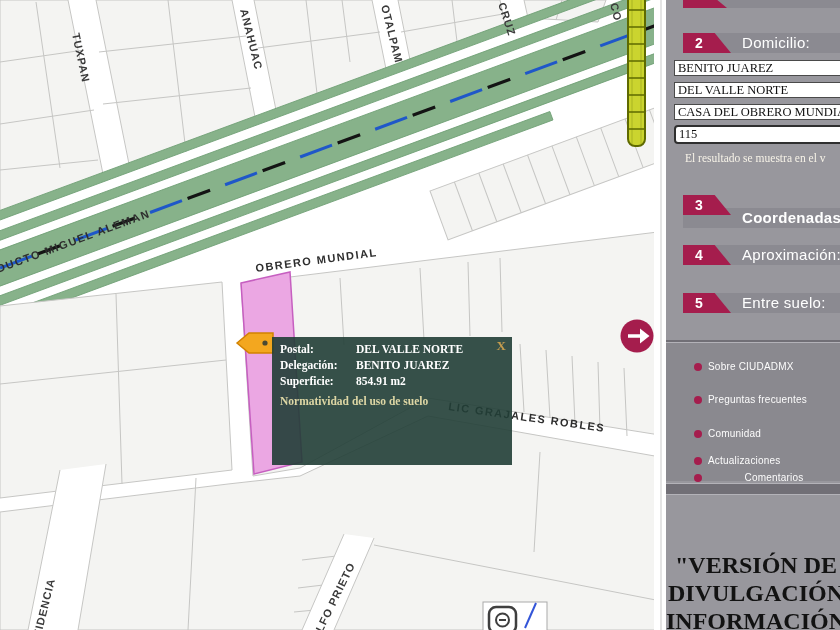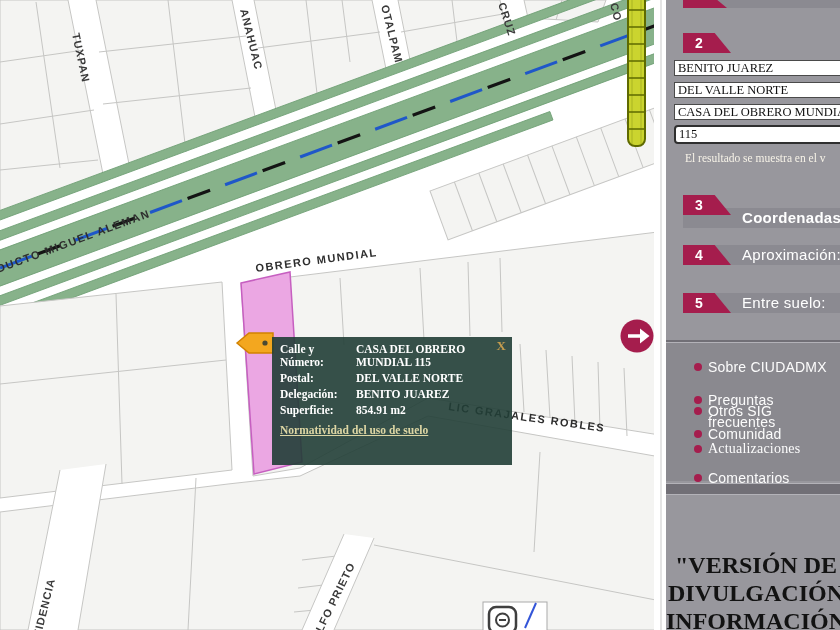--- a/index.html
+++ b/index.html
@@ -19,40 +19,40 @@
   .pw{fill:#fff;stroke:none;}
   .pl{fill:none;stroke:var(--parcel_stroke);stroke-width:1;}
   .gband{fill:var(--viaduct_green);stroke:var(--viaduct_edge);stroke-width:0.8;}
   .mlabel{font:bold 11px "Liberation Sans",sans-serif;fill:var(--map_label);letter-spacing:1.5px;}
   .mlabel2{font:bold 11px "Liberation Sans",sans-serif;fill:#3a3a3a;letter-spacing:1px;}
   
   #popup{position:absolute;left:272px;top:337px;width:240px;height:128px;box-sizing:border-box;
          background:rgba(33,62,54,0.90);color:#fff;padding:6px 8px 4px 8px;
          font:bold 11.5px "Liberation Serif",serif;}
   .prow{display:grid;grid-template-columns:72px 1fr;column-gap:4px;margin-bottom:3px;line-height:13px;}
-  #popup a.norm{color:var(--link_gold);text-decoration:underline;display:inline-block;margin-top:4px;cursor:pointer;}
+  #popup a.norm{color:var(--link_gold);display:inline-block;margin-top:4px;cursor:pointer;}
   #popup .close{position:absolute;top:1px;right:6px;color:var(--close_gold);
                 font:bold 13px "Liberation Serif",serif;cursor:pointer;}
   
   #sidebar{position:absolute;left:666px;top:0;width:174px;height:630px;background:var(--sidebar_bg);}
   .sbar{position:absolute;left:17px;right:0;height:20px;background:var(--bar_gray);
         color:#fff;font-size:15px;line-height:20px;padding-left:59px;box-sizing:border-box;
         letter-spacing:0.3px;cursor:pointer;}
   .flag{position:absolute;left:17px;width:48px;height:20px;background:var(--crimson);
         clip-path:polygon(0 0,66% 0,100% 100%,0 100%);color:#fff;font-weight:bold;font-size:14px;
         line-height:20px;text-align:center;padding-right:16px;box-sizing:border-box;z-index:2;}
   .sinput{position:absolute;left:8px;width:176px;height:16px;background:#fff;border:1px solid #4a4a4a;
           font:12.5px "Liberation Serif",serif;color:#111;padding:0 3px;box-sizing:border-box;}
   .sinput.focused{border:2px solid #2f2f2f;border-radius:4px;height:19px;}
   #note{position:absolute;left:19px;top:152px;color:#f7f3e8;font:11.5px "Liberation Serif",serif;
         white-space:nowrap;}
   .hr-dark{position:absolute;left:0;right:0;height:2px;background:var(--divider_dark);}
   .hr-light{position:absolute;left:0;right:0;height:1px;background:var(--divider_light);}
   #linklist{position:absolute;left:0;right:0;top:343px;height:138px;background:var(--links_bg);}
-  .slink{position:absolute;left:0;right:0;height:22px;color:#fcfcfc;font-size:14px;line-height:22px;
+  .slink{position:absolute;left:0;right:0;height:22px;color:#fcfcfc;font-size:10px;line-height:22px;
          padding-left:42px;cursor:pointer;letter-spacing:0.2px;}
   .slink .dot{position:absolute;left:28px;top:7px;width:8px;height:8px;border-radius:50%;
               background:var(--crimson);}
   #divider2{position:absolute;left:0;right:0;top:483px;height:10px;background:var(--divider_dark);
             border-top:1px solid var(--divider_light);border-bottom:1px solid var(--divider_light);}
   #footer{position:absolute;left:-8px;top:551px;width:196px;text-align:center;color:#121212;
           font:bold 24px "Liberation Serif",serif;line-height:28px;}
 </style>
 </head>
 <body>
@@ -141,43 +141,40 @@
       <path d="M499,620 H506" stroke="#3f3f3f" stroke-width="2"></path>
     </g>
     <path d="M525,628 L536,603" stroke="#3355d8" stroke-width="2"></path>
   </g>
 </svg>
 </div>
 
 <div id="popup">
   <span class="close">X</span>
   <div class="prow">
-    <span>Calle y Número:</span>
-    <span>CASA DEL OBRERO MUNDIAL 115</span>
-  </div>
-  <div class="prow">
     <span>Postal:</span>
     <span>DEL VALLE NORTE</span>
   </div>
   <div class="prow">
     <span>Delegación:</span>
     <span>BENITO JUAREZ</span>
   </div>
   <div class="prow">
     <span>Superficie:</span>
     <span>854.91 m2</span>
   </div>
   <a class="norm">Normatividad del uso de suelo</a>
 </div>
 
 <div id="sidebar">
 
   <div class="sbar" style="top:0;height:8px;"></div>
   <div class="flag" style="top:0;height:8px;width:44px;clip-path:polygon(0 0,78% 0,100% 100%,0 100%);"></div>
 
+  <div class="sbar" style="top:33px;">Domicilio:</div>
   <div class="flag" style="top:33px;">2</div>
 
   <input class="sinput" style="top: 60px;" value="BENITO JUAREZ">
   <input class="sinput" style="top: 82px;" value="DEL VALLE NORTE">
   <input class="sinput" style="top: 104px;" value="CASA DEL OBRERO MUNDIAL">
   <input class="sinput focused" style="top: 125px;" value="115">
   <div id="note">El resultado se muestra en el v</div>
 
   <div class="sbar" style="top:208px;font-weight:bold;">Coordenadas:</div>
   <div class="flag" style="top:195px;">3</div>
@@ -193,33 +190,29 @@
 
   <div id="linklist">
     <div class="slink" style="top:13px;">
       <span class="dot"></span>
       <span>Sobre CIUDADMX</span>
     </div>
     <div class="slink" style="top:46px;">
       <span class="dot"></span>
       <span>Preguntas frecuentes</span>
     </div>
-    <div class="slink" style="top:57px;">
-      <span class="dot"></span>
-      <span>Otros SIG</span>
-    </div>
     <div class="slink" style="top:80px;">
       <span class="dot"></span>
       <span>Comunidad</span>
     </div>
-    <div class="slink" style="top:95px;font-family:Liberation Serif, serif;">
+    <div class="slink" style="top:107px;">
       <span class="dot"></span>
       <span>Actualizaciones</span>
     </div>
-    <div class="slink" style="top:124px;">
+    <div class="slink" style="top:124px;text-align:center;">
       <span class="dot"></span>
       <span>Comentarios</span>
     </div>
   </div>
 
   <div id="divider2"></div>
 
   <div id="footer">
     <div>"VERSIÓN DE</div>
     <div>DIVULGACIÓN</div>

